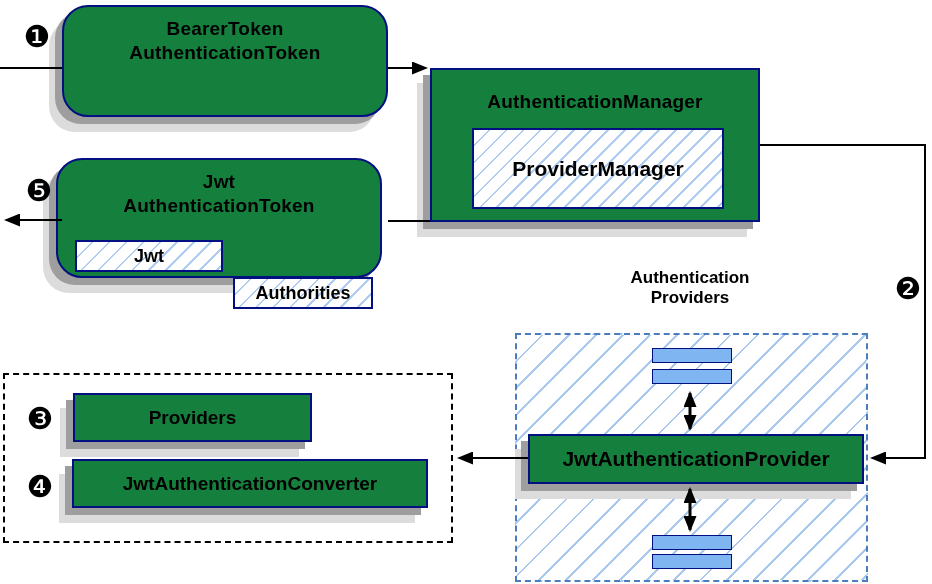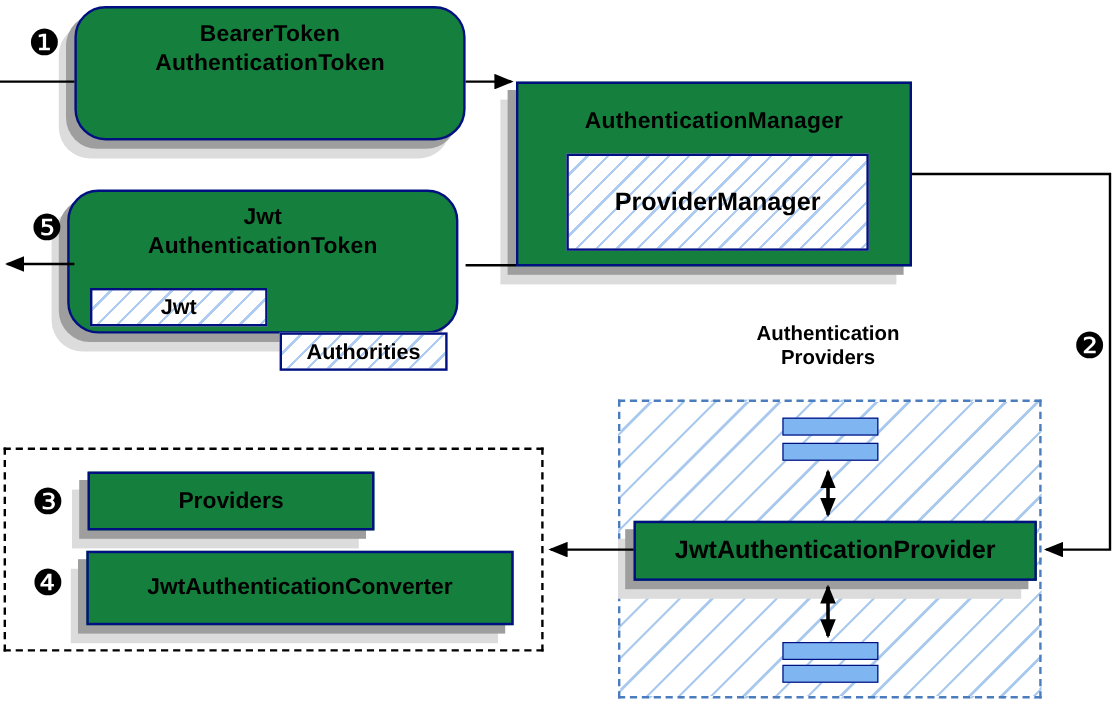--- a/index.html
+++ b/index.html
@@ -113,17 +113,17 @@
 
   <div class="bar" style="left:652px;top:535px;"></div>
   <div class="bar" style="left:652px;top:554px;"></div>
 
   <div class="group-dashed-black" style="left:3px;top:373px;width:450px;height:170px;"></div>
 
   <div class="node single" style="left:73px;top:393px;width:239px;height:49px;font-size:19px;">
     <span>Providers</span>
   </div>
 
-  <div class="node single" style="left:72px;top:459px;width:356px;height:62px;font-size:19px;">
+  <div class="node single" style="left:72px;top:459px;width:356px;height:49px;font-size:19px;">
     <span>JwtAuthenticationConverter</span>
   </div>
 
 </div>
 
 </body></html>

